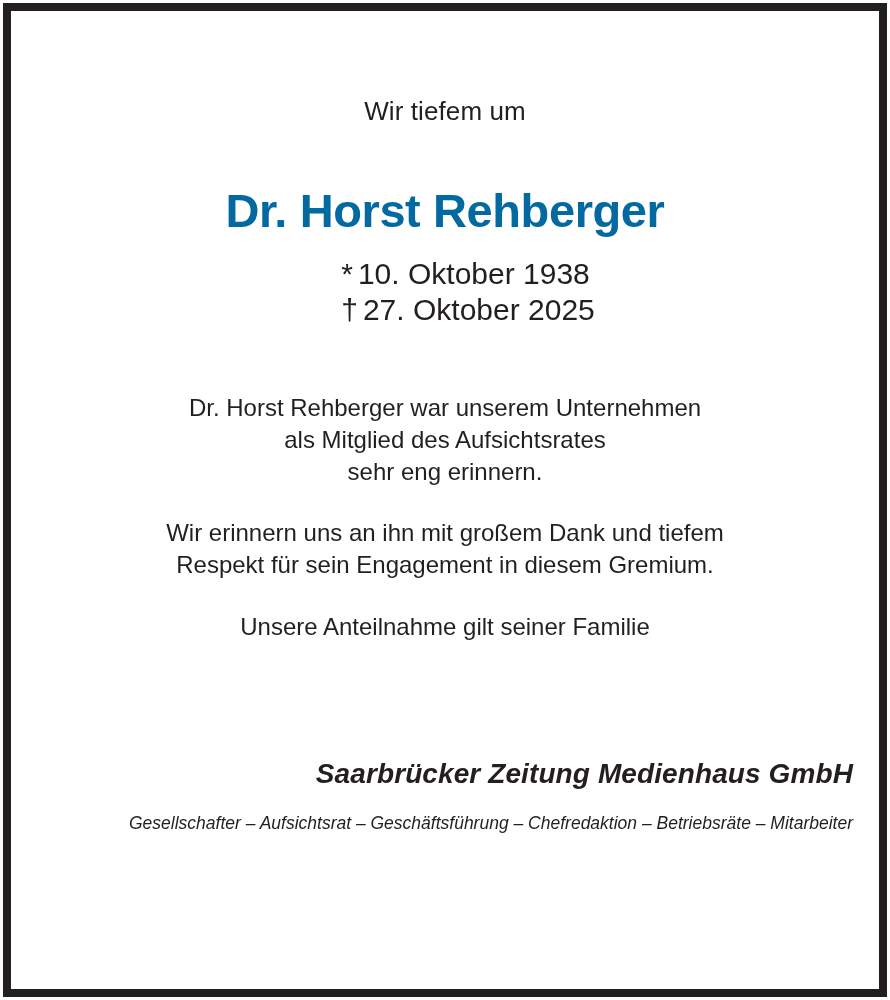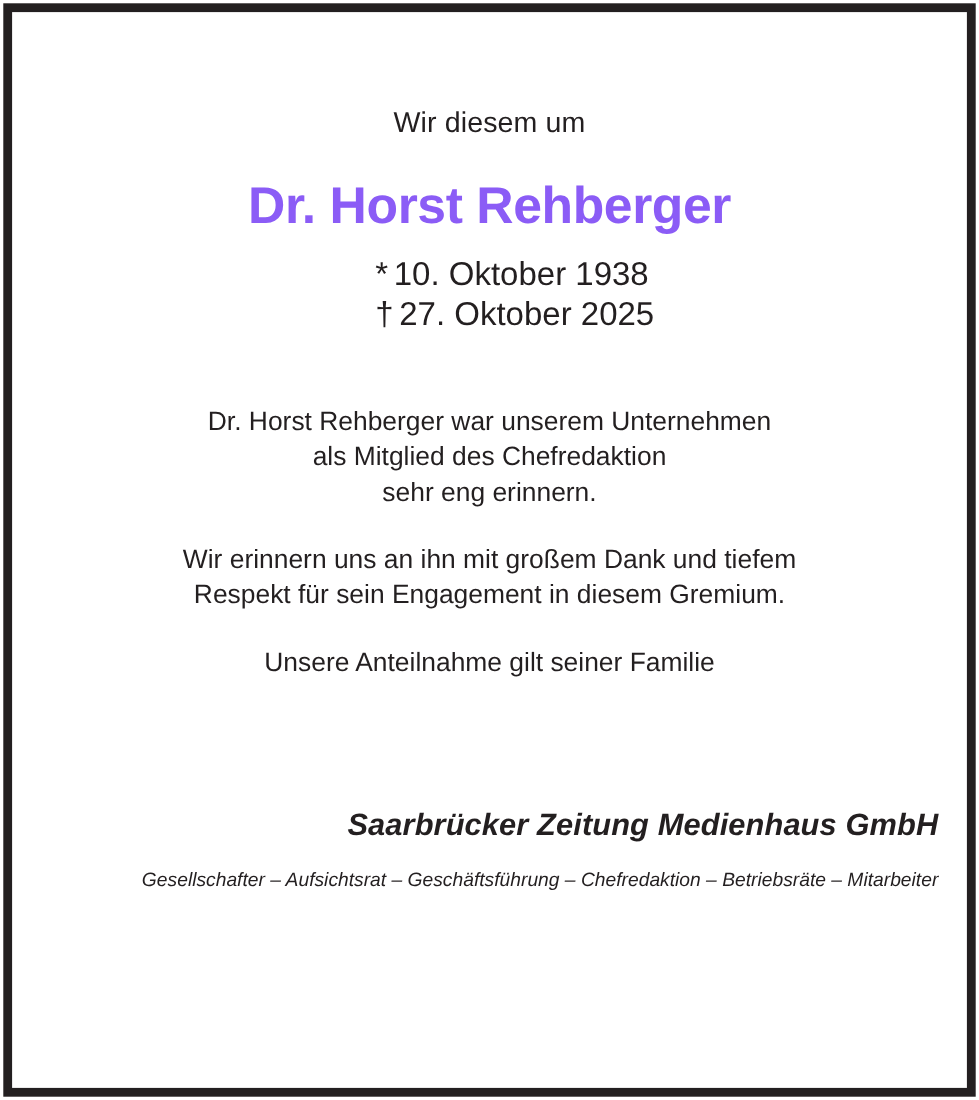--- a/index.html
+++ b/index.html
@@ -50,26 +50,26 @@
     margin-top: 86px;
     font-size: 26px;
     line-height: 1.15;
     font-weight: 400;
     letter-spacing: 0.1px;
     color: #231f20;
   }
 
   
   .deceased-name {
-    margin-top: 36px;
+    margin-top: 60px;
     font-size: 47px;
     line-height: 1.04;
     font-weight: 700;
     letter-spacing: -0.4px;
-    color: #8b5cf6;
+    color: #0369a1;
     white-space: nowrap;
   }
 
   
   .dates-row {
     margin-top: 20px;
     display: flex;
     flex-direction: column;
     justify-content: center;
     align-items: baseline;
@@ -129,38 +129,38 @@
     white-space: nowrap;
   }
 </style>
 </head>
 <body>
 
 <div class="notice-page">
   <div class="notice-frame">
     <div class="notice-inner">
 
-      <div class="mourning-line">Wir diesem um</div>
+      <div class="mourning-line">Wir tiefem um</div>
 
       <div class="deceased-name">Dr. Horst Rehberger</div>
 
       <div class="dates-row">
         <div class="date-birth">
           <span class="date-symbol">*</span><span>10. Oktober 1938</span>
         </div>
         <div class="date-death">
           <span class="date-symbol">†</span><span>27. Oktober 2025</span>
         </div>
       </div>
 
       <div class="tribute-block">
 
         <p class="tribute-paragraph">
           <span class="line">Dr. Horst Rehberger war unserem Unternehmen</span>
-          <span class="line">als Mitglied des Chefredaktion</span>
+          <span class="line">als Mitglied des Aufsichtsrates</span>
           <span class="line">sehr eng erinnern.</span>
         </p>
 
         <p class="tribute-paragraph">
           <span class="line">Wir erinnern uns an ihn mit großem Dank und tiefem</span>
           <span class="line">Respekt für sein Engagement in diesem Gremium.</span>
         </p>
 
         <p class="tribute-paragraph">
           <span class="line">Unsere Anteilnahme gilt seiner Familie</span>

